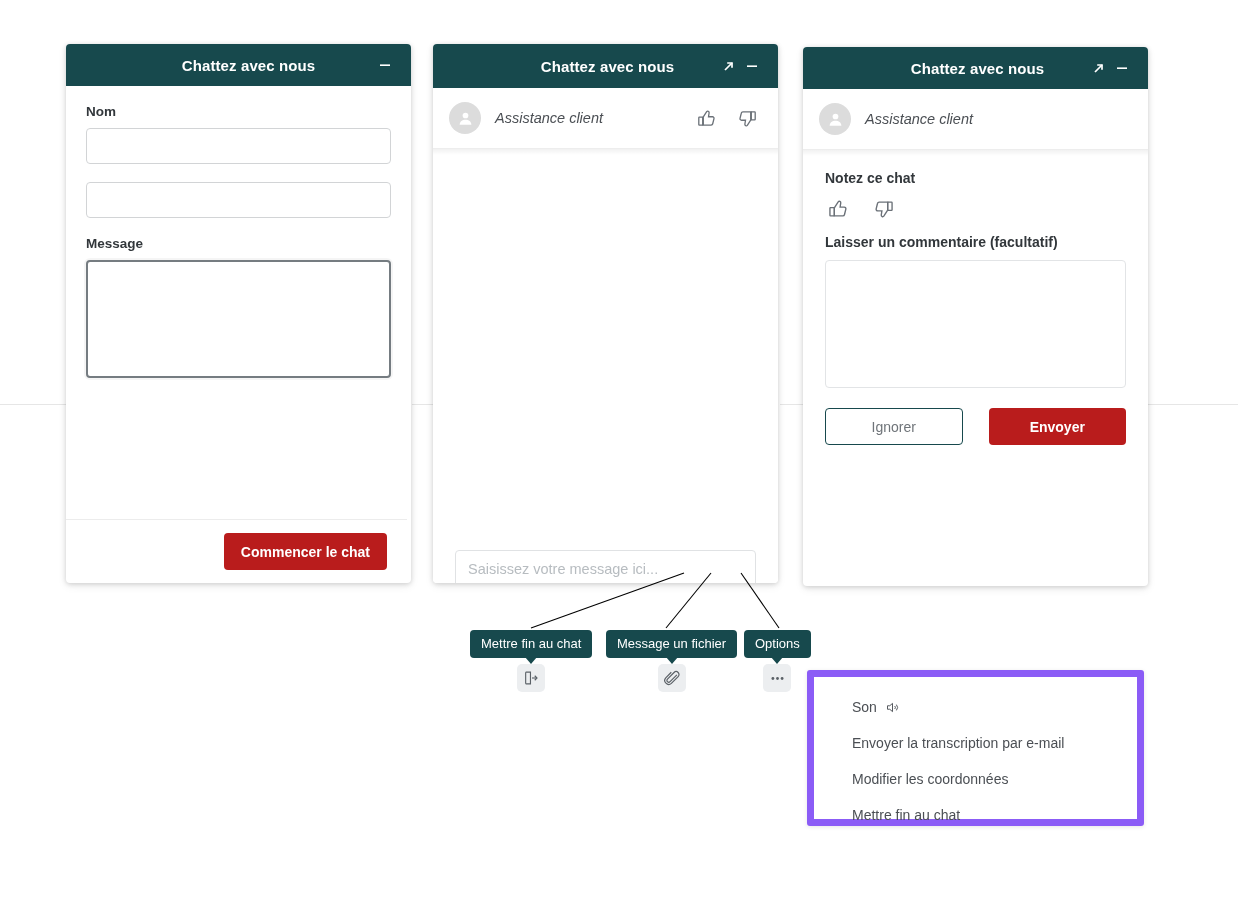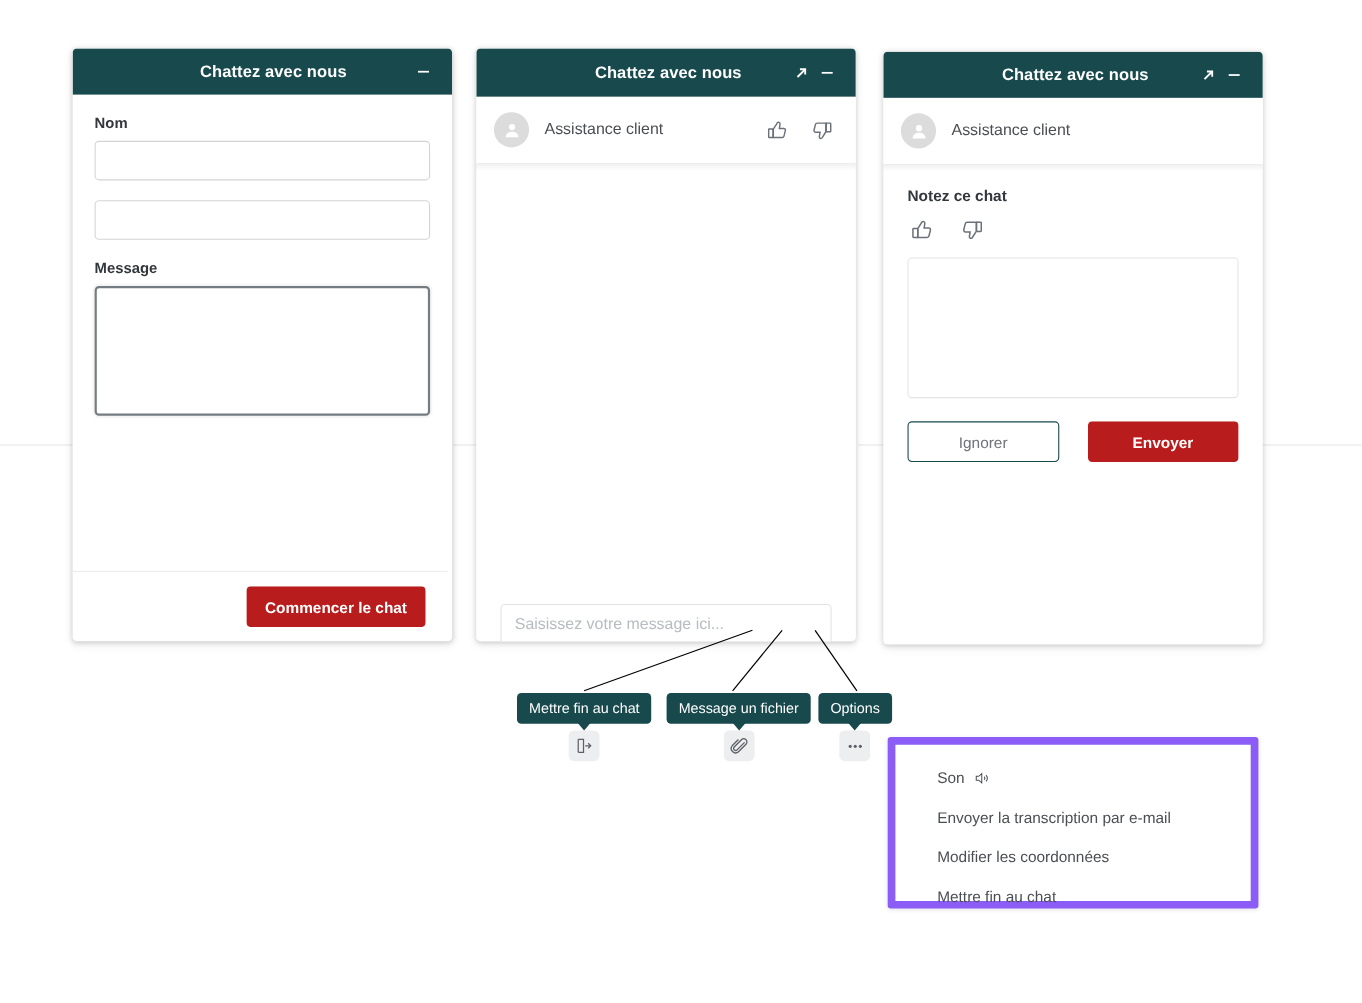--- a/index.html
+++ b/index.html
@@ -65,20 +65,21 @@
     width: 32px; height: 32px; border-radius: 50%;
     background: #dcdcdc;
     display: flex; align-items: center; justify-content: center;
     flex: 0 0 auto;
   }
   .agentname {
     margin-left: 14px;
     font-size: 14.5px;
     color: #4b4f54;
     flex: 1;
+    font-style: italic;
   }
   .ratebtns { display: flex; gap: 20px; margin-right: 4px; }
   .icobtn { cursor: pointer; display: flex; align-items: center; justify-content: center; }
 
   .agent-sep {
     height: 6px;
     background: linear-gradient(to bottom, rgba(0,0,0,.055), rgba(0,0,0,0));
   }
   .hairline { height: 1px; background: #ededed; }
 
@@ -372,20 +373,21 @@
           </svg>
         </span>
         <span class="icobtn">
           <svg width="22" height="22" viewBox="0 0 24 24" fill="none" stroke="#6b7178" stroke-width="1.5">
             <rect x="16" y="4.5" width="4.8" height="9" rx="0.6"></rect>
             <path d="M16 13.2 L11.8 19.8 a1.6 1.6 0 0 1 -2.8 -1.2 L9.7 14 H5.1 a1.7 1.7 0 0 1 -1.65 -2.1 l1.45 -5.9 a1.9 1.9 0 0 1 1.85 -1.5 H16z"></path>
           </svg>
         </span>
       </div>
 
+      <div class="comment-label">Laisser un commentaire (facultatif)</div>
       <textarea class="comment-area" placeholder="" style=""></textarea>
 
       <div class="rate-actions">
         <button class="btn btn-secondary">Ignorer</button>
         <button class="btn btn-primary">Envoyer</button>
       </div>
     </div>
   </div>
 
   <svg class="leader" style="left:0; top:0; width:1238px; height:912px;">

